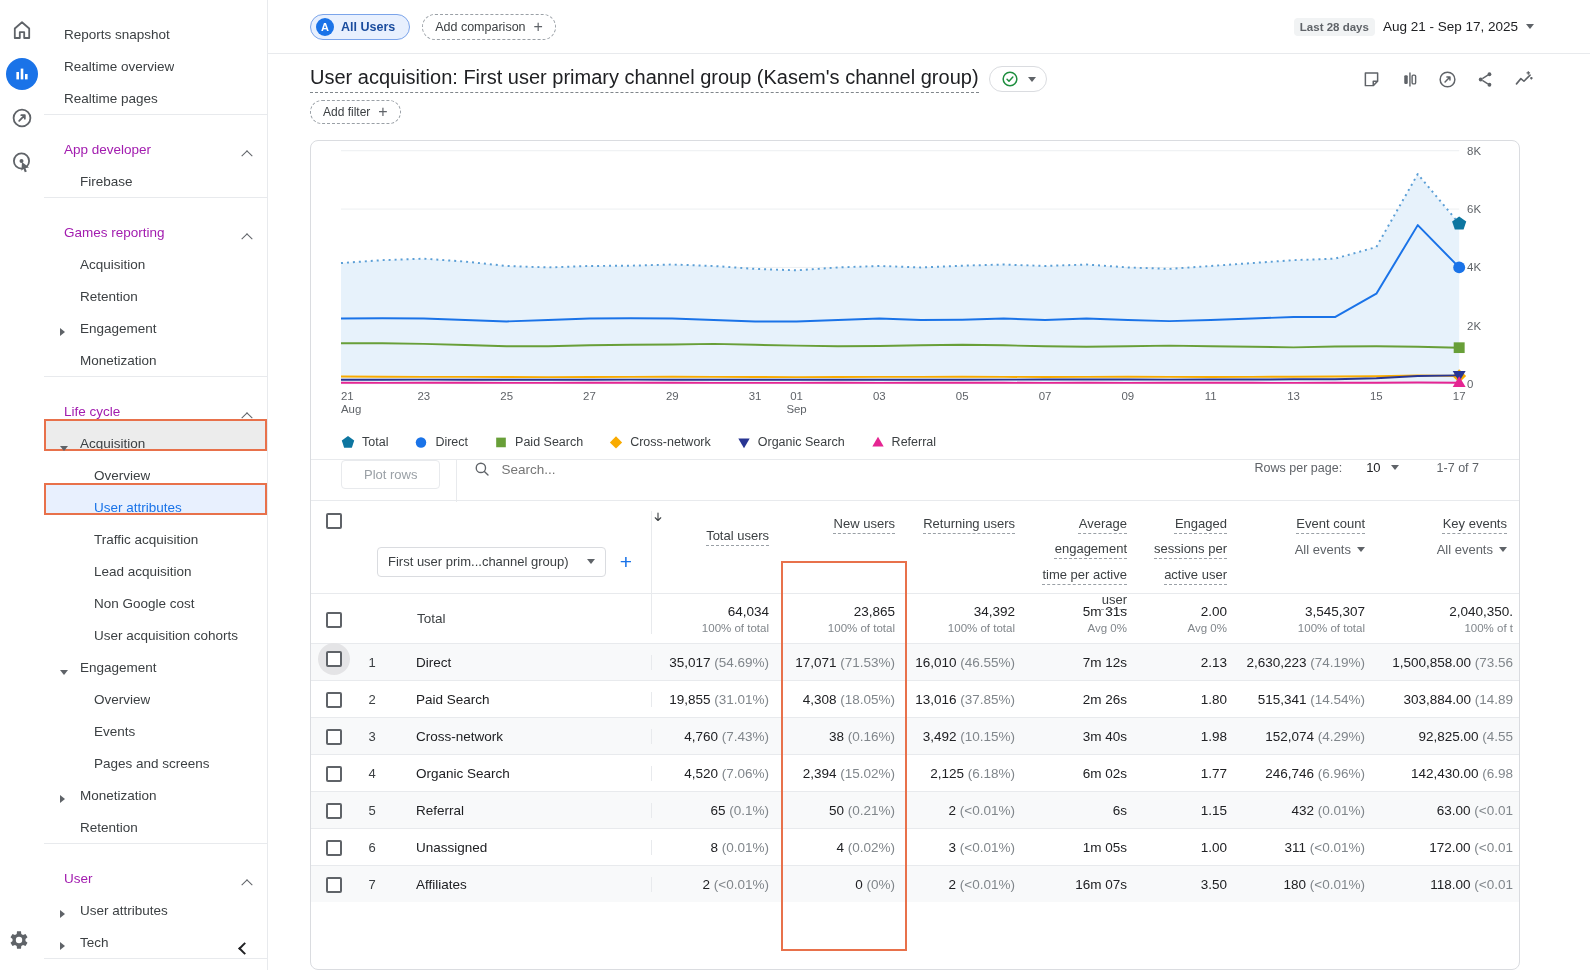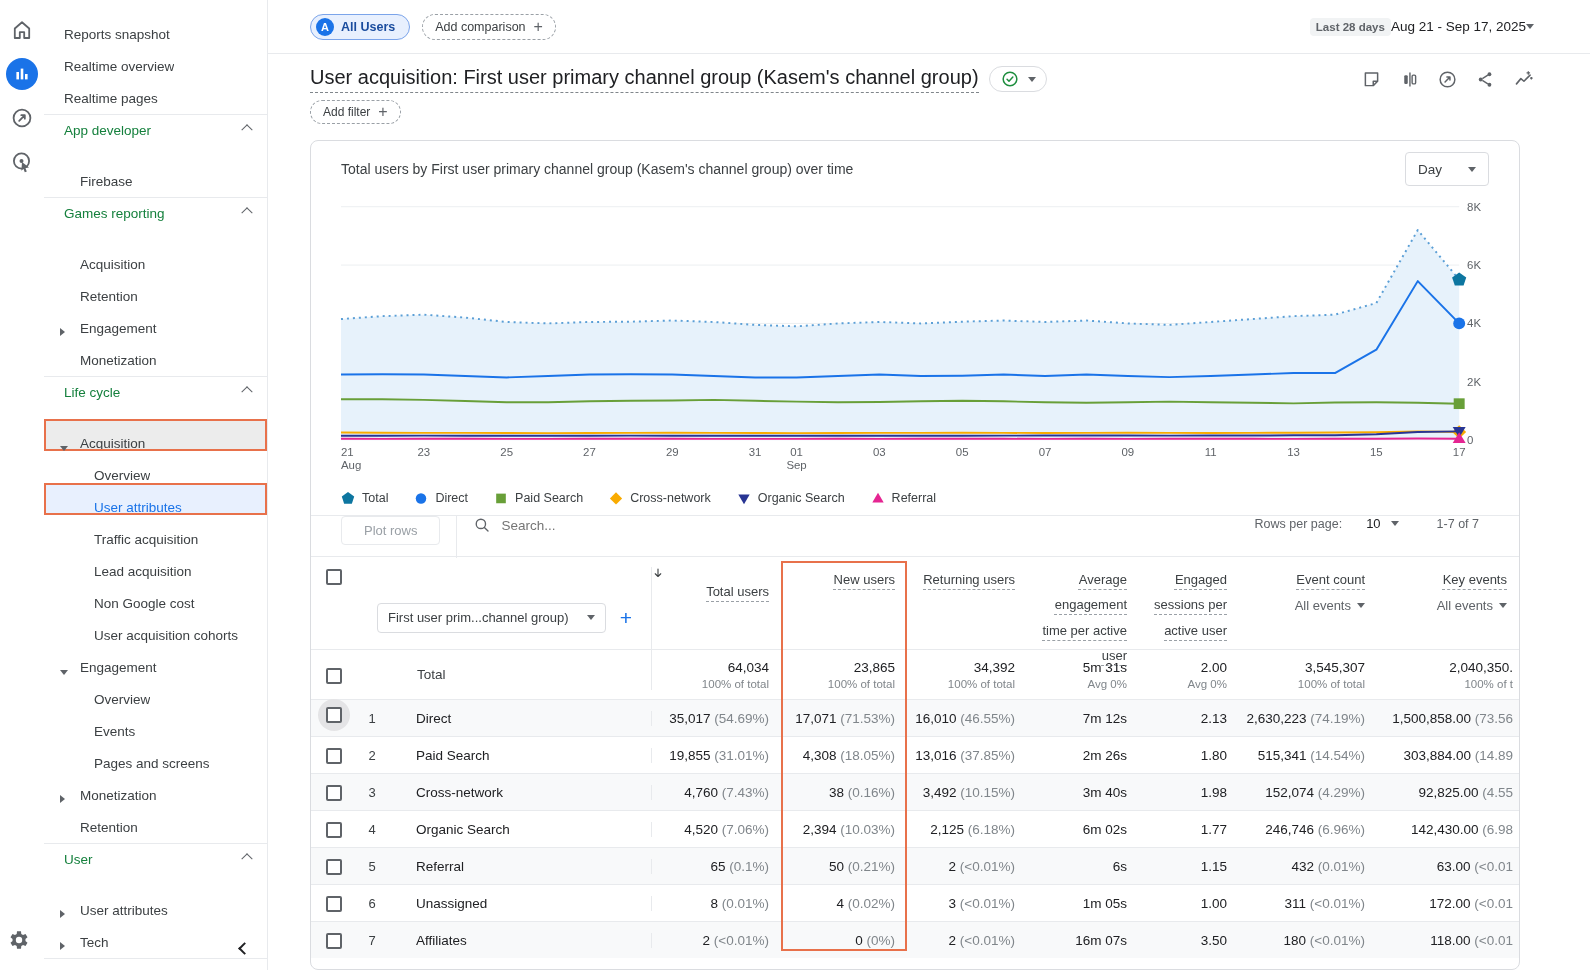--- a/index.html
+++ b/index.html
@@ -17,22 +17,22 @@
 
   
   #sidebar { width:224px; flex:0 0 224px; border-right:1px solid #e8eaed;
     position:relative; padding-top:10px; font-size:13.5px; }
   .sb-item { height:32px; display:flex; align-items:flex-end; color:#3c4043;
     cursor:pointer; position:relative; }
   .sb-item .lbl { white-space:nowrap; overflow:hidden; }
   .sb-lvl0 { padding-left:20px; }
   .sb-lvl1 { padding-left:36px; }
   .sb-lvl2 { padding-left:50px; }
-  .sb-header { height:34px; display:flex; align-items:flex-start; padding:0 16px 0 20px;
-    color:#15803d; font-size:13.5px; }
+  .sb-header { height:34px; display:flex; align-items:flex-end; padding:0 16px 0 20px;
+    color:#a21caf; font-size:13.5px; }
   .sb-header .lbl { flex:1; }
   .sb-div { border-top:1px solid #e8eaed; margin:8px 0; }
   .sb-item.selected { background:#e8f0fe; color:#1a73e8; }
   .sb-item.hovered { background:#ececec; }
   .sb-item.annotated, .annotated-box { outline:2px solid #e8714b; outline-offset:-2px; }
   .tree-arrow { position:absolute; left:16px; width:0; height:0; }
   .tri-r { border-top:4px solid transparent; border-bottom:4px solid transparent;
     border-left:5px solid #5f6368; }
   .tri-d { border-left:4px solid transparent; border-right:4px solid transparent;
     border-top:5px solid #5f6368; }
@@ -50,21 +50,21 @@
   .pill-all-users { display:flex; align-items:center; gap:7px; height:26px;
     padding:0 14px 0 5px; border:1px solid #7ba4ea; background:#e8f0fe;
     border-radius:14px; font-size:12.5px; font-weight:bold; color:#1a4c9e; cursor:pointer; }
   .a-badge { width:18px; height:18px; border-radius:50%; background:#1a73e8;
     color:#fff; font-size:11px; font-weight:bold; display:flex;
     align-items:center; justify-content:center; }
   .pill-dashed { display:flex; align-items:center; gap:8px; height:26px;
     padding:0 12px; border:1px dashed #9aa0a6; border-radius:14px;
     font-size:12.5px; color:#3c4043; margin-left:12px; cursor:pointer; }
   .plus { color:#5f6368; font-size:16px; line-height:1; }
-  .date-zone { margin-left:auto; display:flex; align-items:center; gap:0;padding-left:8px; }
+  .date-zone { margin-left:auto; display:flex; align-items:center; gap:8px;padding-left:8px; }
   .date-preset { font-size:11.5px; font-weight:bold; color:#5f6368;
     background:#f1f3f4; border-radius:4px; padding:3px 6px; }
   .date-range { font-size:13.5px; color:#202124; }
   .caret { width:0; height:0; border-left:4px solid transparent;
     border-right:4px solid transparent; border-top:5px solid #5f6368; display:inline-block; }
 
   .title-row { margin-top:8px; height:34px; display:flex; align-items:center;
     padding:0 56px 0 42px;justify-content:flex-end; }
   .report-title { font-size:20px; font-weight:400; color:#202124;
     border-bottom:1.5px dashed #80868b; padding-bottom:3px; white-space:nowrap; }
@@ -350,27 +350,20 @@
     </div>
 
     <div class="filter-row">
       <div class="pill-dashed">
         <span>Add filter</span>
         <span class="plus">+</span>
       </div>
     </div>
 
     <div class="card">
-      <div class="chart-head">
-        <span class="chart-title">Total users by First user primary channel group (Kasem's channel group) over time</span>
-        <div class="granularity">
-          <span>Day</span>
-          <span class="caret"></span>
-        </div>
-      </div>
 
       <div id="chart">
           <svg width="100%" height="284" viewBox="0 0 1160 292" preserveAspectRatio="none">
             <text x="1134" y="254" font-size="11.5" fill="#5f6368">0</text>
             <line x1="2" y1="190" x2="1126" y2="190" stroke="#eceff1" stroke-width="1"></line>
             <text x="1134" y="194" font-size="11.5" fill="#5f6368">2K</text>
             <line x1="2" y1="130" x2="1126" y2="130" stroke="#eceff1" stroke-width="1"></line>
             <text x="1134" y="134" font-size="11.5" fill="#5f6368">4K</text>
             <line x1="2" y1="70" x2="1126" y2="70" stroke="#eceff1" stroke-width="1"></line>
             <text x="1134" y="74" font-size="11.5" fill="#5f6368">6K</text>
@@ -600,21 +593,21 @@
               <div class="cell"><span class="main">152,074</span><span class="pct"> (4.29%)</span></div>
               <div class="cell col-key"><span class="main">92,825.00</span><span class="pct"> (4.55</span></div>
             </div>
             <div class="trow drow">
               <div class="cbc">
                 <span class="cb"></span>
               </div>
               <div class="idx">4</div>
               <div class="chan">Organic Search</div>
               <div class="cell sep"><span class="main">4,520</span><span class="pct"> (7.06%)</span></div>
-              <div class="cell"><span class="main">2,394</span><span class="pct"> (10.03%)</span></div>
+              <div class="cell"><span class="main">2,394</span><span class="pct"> (15.02%)</span></div>
               <div class="cell"><span class="main">2,125</span><span class="pct"> (6.18%)</span></div>
               <div class="cell"><span class="main">6m 02s</span></div>
               <div class="cell"><span class="main">1.77</span></div>
               <div class="cell"><span class="main">246,746</span><span class="pct"> (6.96%)</span></div>
               <div class="cell col-key"><span class="main">142,430.00</span><span class="pct"> (6.98</span></div>
             </div>
             <div class="trow drow">
               <div class="cbc">
                 <span class="cb"></span>
               </div>

